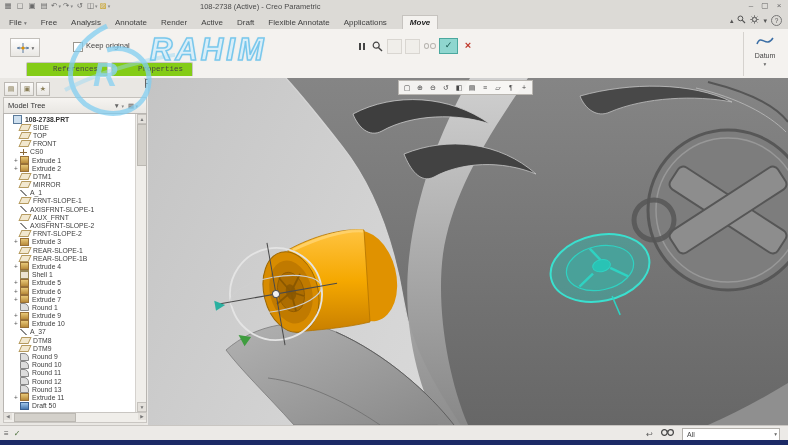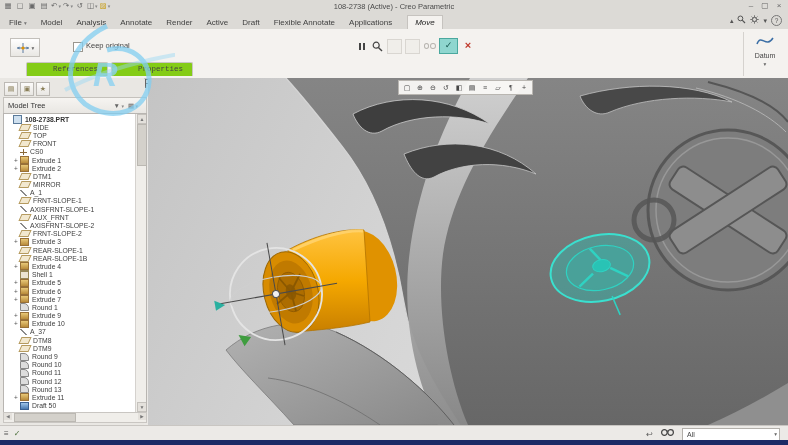--- a/index.html
+++ b/index.html
@@ -5,28 +5,28 @@
   html,body{margin:0;padding:0;background:#f2f2f2;}
   #app{position:relative;width:788px;height:445px;overflow:hidden;
        font-family:"Liberation Sans","DejaVu Sans",sans-serif;background:#ebe9e6;
        -webkit-font-smoothing:antialiased;}
   
   .chrome{position:absolute;top:0;left:0;right:0;height:29px;background:#dcdad6;border-bottom:1px solid #c9c6c2;}
   .qat{position:absolute;top:1px;left:3px;display:flex;gap:2px;align-items:center;}
   .qat-btn{min-width:10px;height:10px;line-height:10px;font-size:7.5px;color:#6a6a6a;text-align:center;cursor:default;}
   .qat-btn .caret{font-size:5px;color:#888;margin-left:1px;}
   .qat-btn.tinted{color:#c9a227;}
-  .win-title{position:absolute;top:2px;left:200px;right:200px;text-align:center;font-size:7.5px;color:#4a4a4a;white-space:nowrap;}
+  .win-title{position:absolute;top:2px;left:200px;right:200px;text-align:left;font-size:7.5px;color:#4a4a4a;white-space:nowrap;}
   .win-controls{position:absolute;top:1px;right:4px;display:flex;gap:4px;}
   .winbtn{width:10px;height:10px;line-height:9px;text-align:center;font-size:8px;color:#666;}
   .menurow{position:absolute;top:13px;left:2px;height:16px;display:flex;align-items:flex-end;}
   .mtab{padding:2px 7px 2px 7px;font-size:8px;color:#3f3f3f;white-space:nowrap;}
   .mtab .caret{font-size:5.5px;color:#777;margin-left:2px;}
   .mtab.active{background:#f4f2ef;border:1px solid #c6c3bf;border-bottom:1px solid #f4f2ef;
-               margin-bottom:-1px;margin-left:8px;font-weight:normal;font-style:italic;color:#222;}
+               margin-bottom:-1px;margin-left:8px;font-weight:bold;font-style:italic;color:#222;}
   .mini-icons{position:absolute;top:15px;right:6px;display:flex;gap:4px;align-items:center;}
   .mini{font-size:7px;color:#555;line-height:9px;}
   .help-circle{width:9px;height:9px;border:1px solid #777;border-radius:50%;font-size:6.5px;line-height:9px;text-align:center;color:#555;}
   
   .ribbon{position:absolute;top:29px;left:0;right:0;height:49px;background:#f4f2ef;border-bottom:1px solid #c9c6c2;}
   .dragger-btn{position:absolute;left:10px;top:9px;width:28px;height:17px;border:1px solid #c3c0bb;background:linear-gradient(#ffffff,#e9e7e3);display:flex;align-items:center;justify-content:center;gap:2px;}
   .dragger-btn .caret{font-size:5.5px;color:#666;}
   .chk{position:absolute;left:73px;top:13px;width:8px;height:8px;border:1px solid #9a978f;background:#fff;}
   .chk-label{position:absolute;left:86px;top:12px;font-size:7.5px;color:#444;}
   .freemove-label{position:absolute;left:144px;top:12px;font-size:12px;color:#666;margin-top:36px;}
@@ -115,21 +115,21 @@
         <span class="qat-btn tinted">▨<span class="caret">▾</span></span>
       </div>
     <div class="win-title">108-2738 (Active) - Creo Parametric</div>
     <div class="win-controls" id="win-controls">
         <span class="winbtn">–</span>
         <span class="winbtn">▢</span>
         <span class="winbtn">×</span>
       </div>
     <div class="menurow" id="menu-tabs">
         <div class="mtab">File<span class="caret">▾</span></div>
-        <div class="mtab">Model</div>
+        <div class="mtab">Free</div>
         <div class="mtab">Analysis</div>
         <div class="mtab">Annotate</div>
         <div class="mtab">Render</div>
         <div class="mtab">Active</div>
         <div class="mtab">Draft</div>
         <div class="mtab">Flexible Annotate</div>
         <div class="mtab">Applications</div>
         <div class="mtab active">Move</div>
       </div>
     <div class="mini-icons">
@@ -197,20 +197,21 @@
       <div class="datum-caret">▾</div>
     </div>
   </div>
 
   <div class="watermark">
     <svg class="wm-swirl" width="130" height="105" viewBox="0 0 130 105">
       <path d="M62,6 C24,24 14,62 40,84 C66,103 102,92 104,62 C105,38 84,24 62,30" fill="none" stroke="rgba(130,205,240,0.75)" stroke-width="5"></path>
       <path d="M20,70 C120,18 290,12 420,48" fill="none" stroke="rgba(150,215,245,0.45)" stroke-width="4"></path>
       <text x="48" y="66" font-size="34" font-style="italic" font-weight="bold" fill="rgba(140,210,240,0.8)">R</text>
     </svg>
+    <div class="wm-title">RAHIM</div>
   </div>
 
   <div class="navpanel">
     <div class="navtabs" id="navtabs">
         <span class="navtab">▤</span>
         <span class="navtab">▣</span>
         <span class="navtab">★</span>
       </div>
     <div class="tree-header">
       <span class="tree-title">Model Tree</span>

